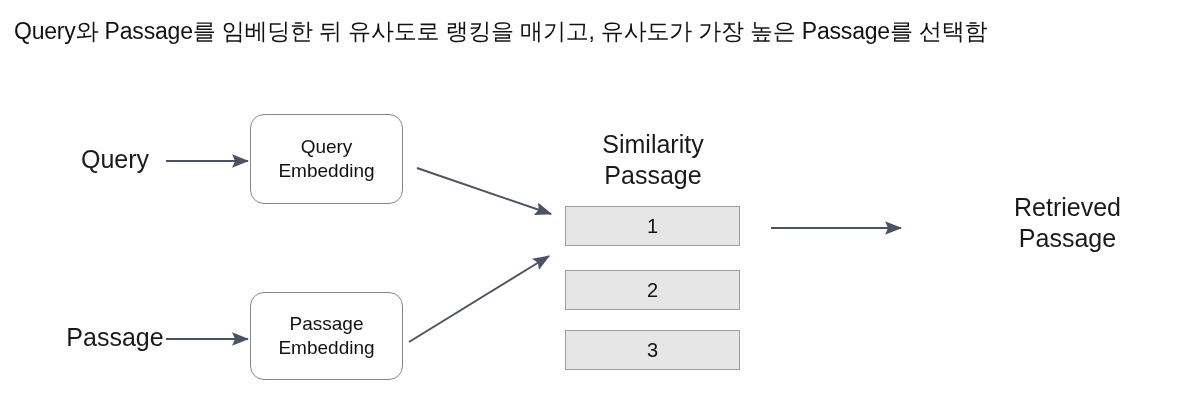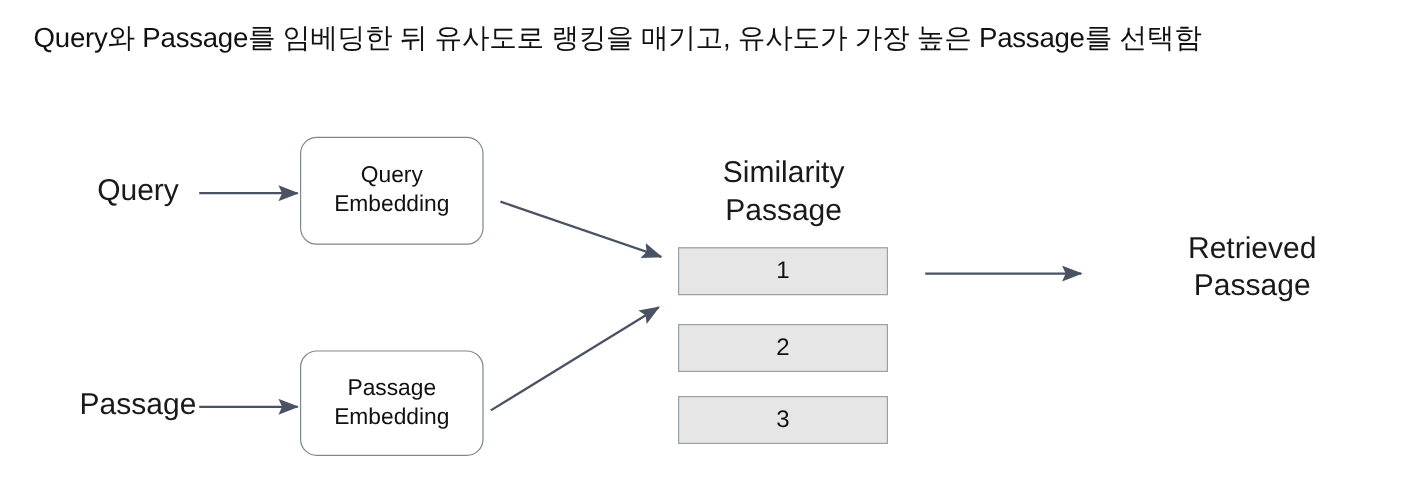--- a/index.html
+++ b/index.html
@@ -14,21 +14,21 @@
     overflow: hidden;
     font-family: "Liberation Sans", "DejaVu Sans", sans-serif;
     color: #000000;
   }
   #diagram-root {
     position: absolute;
     inset: 0;
   }
   .title {
     position: absolute;
-    left: 28px;
+    left: 14px;
     top: 16px;
     font-size: 23px;
     line-height: 30px;
     letter-spacing: -0.2px;
     color: #111111;
     white-space: nowrap;
     text-align: right;
   }
   .svg-layer {
     position: absolute;
@@ -56,21 +56,21 @@
     width: 230px;
   }
   #label-similarity-ranking {
     left: 562px;
     top: 129px;
     width: 182px;
     white-space: normal;
     text-align: center;
   }
   #label-retrieved-passage {
-    left: 951px;
+    left: 975px;
     top: 192px;
     width: 185px;
     white-space: normal;
   }
   .embed-box {
     position: absolute;
     box-sizing: border-box;
     background: #ffffff;
     border: 1.4px solid #7f8793;
     border-radius: 14px;

